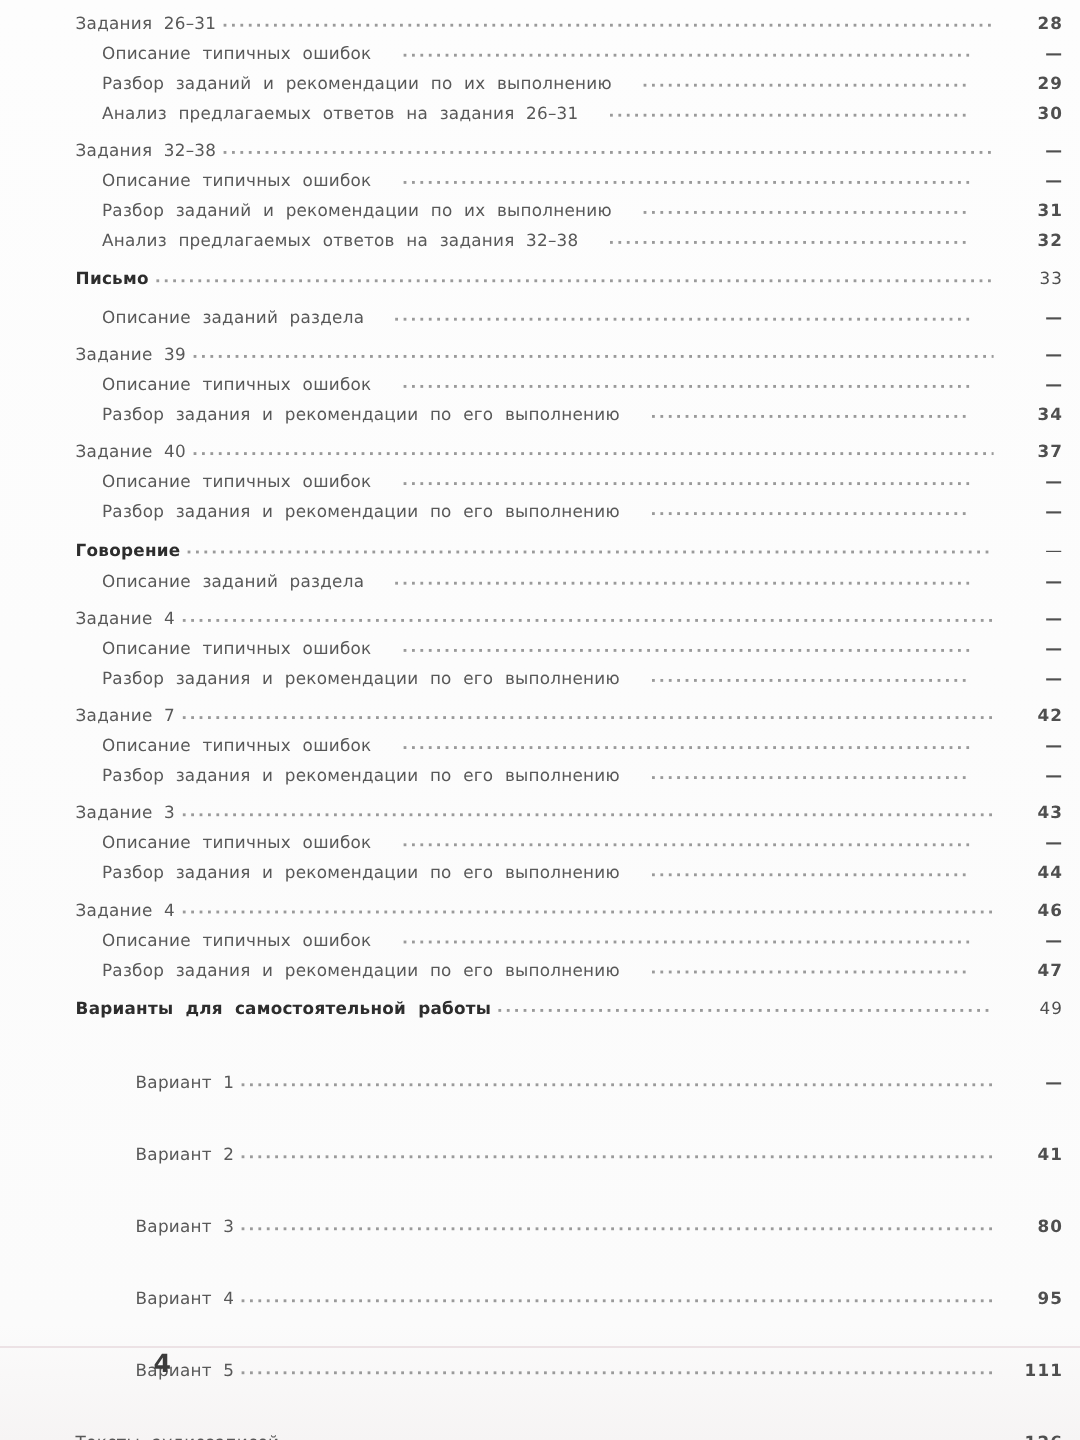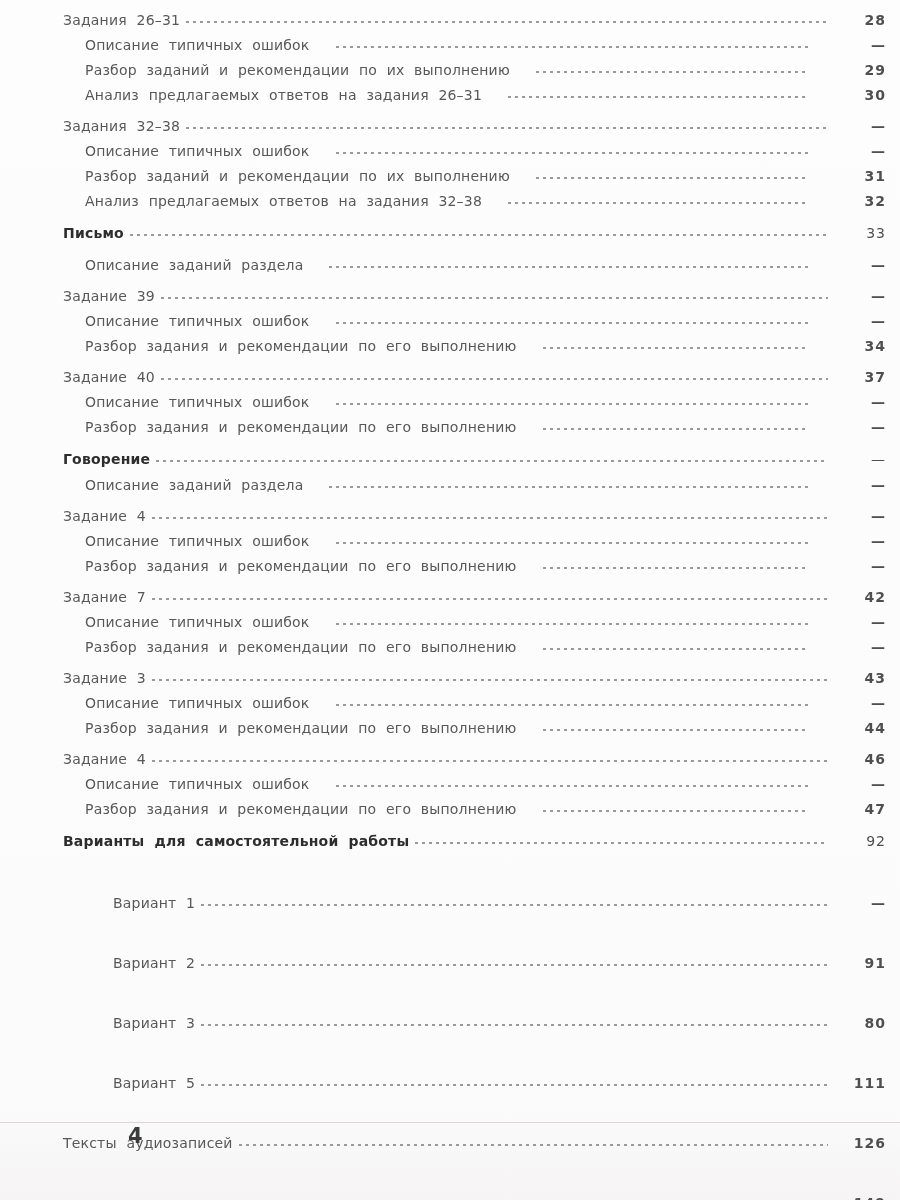--- a/index.html
+++ b/index.html
@@ -233,36 +233,41 @@
         <span class="toc-page">—</span>
       </div>
       <div class="toc-row lvl2">
         <span class="toc-label">Разбор задания и рекомендации по его выполнению</span>
         <span class="toc-dots"></span>
         <span class="toc-page">47</span>
       </div>
       <div class="toc-row lvl1 bold gap">
         <span class="toc-label">Варианты для самостоятельной работы</span>
         <span class="toc-dots"></span>
-        <span class="toc-page">92</span>
+        <span class="toc-page">49</span>
       </div>
       <div class="toc-row lvl3 tight">
         <span class="toc-label">Вариант 1</span>
         <span class="toc-dots"></span>
         <span class="toc-page">—</span>
       </div>
       <div class="toc-row lvl3 tight">
         <span class="toc-label">Вариант 2</span>
         <span class="toc-dots"></span>
-        <span class="toc-page">91</span>
+        <span class="toc-page">41</span>
       </div>
       <div class="toc-row lvl3 tight">
         <span class="toc-label">Вариант 3</span>
         <span class="toc-dots"></span>
         <span class="toc-page">80</span>
+      </div>
+      <div class="toc-row lvl3 tight">
+        <span class="toc-label">Вариант 4</span>
+        <span class="toc-dots"></span>
+        <span class="toc-page">95</span>
       </div>
       <div class="toc-row lvl3 tight">
         <span class="toc-label">Вариант 5</span>
         <span class="toc-dots"></span>
         <span class="toc-page">111</span>
       </div>
       <div class="toc-row lvl1 tight">
         <span class="toc-label">Тексты аудиозаписей</span>
         <span class="toc-dots"></span>
         <span class="toc-page">126</span>

